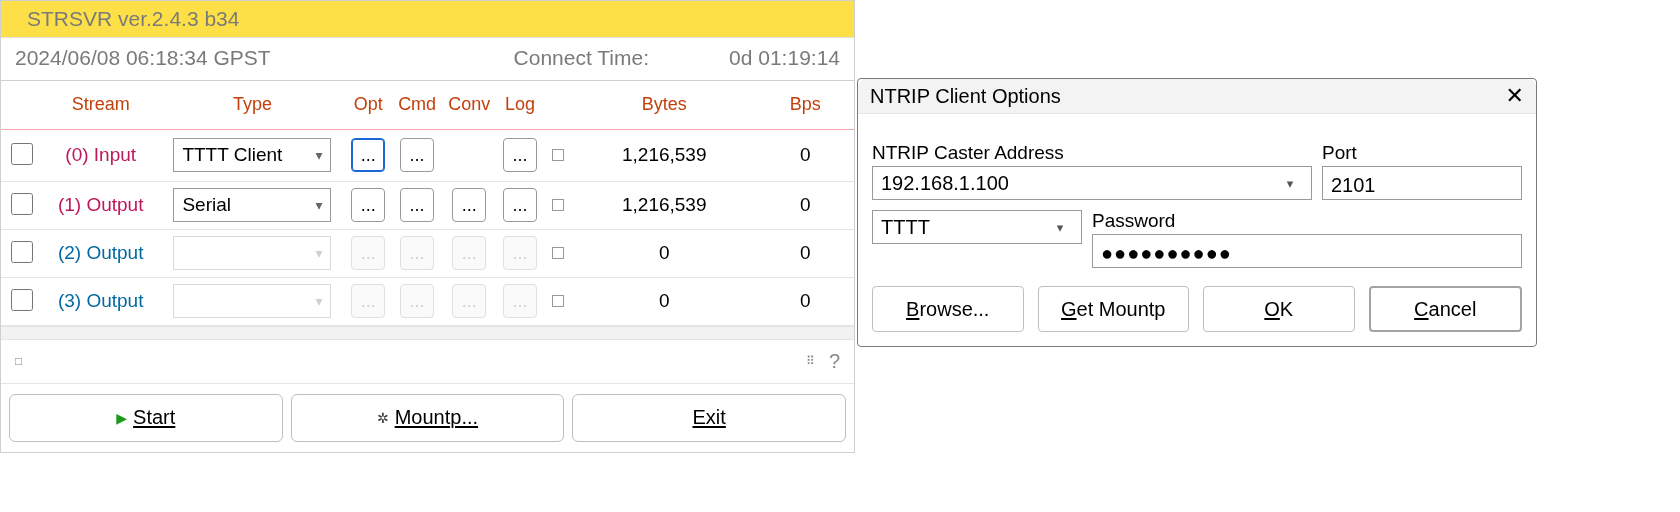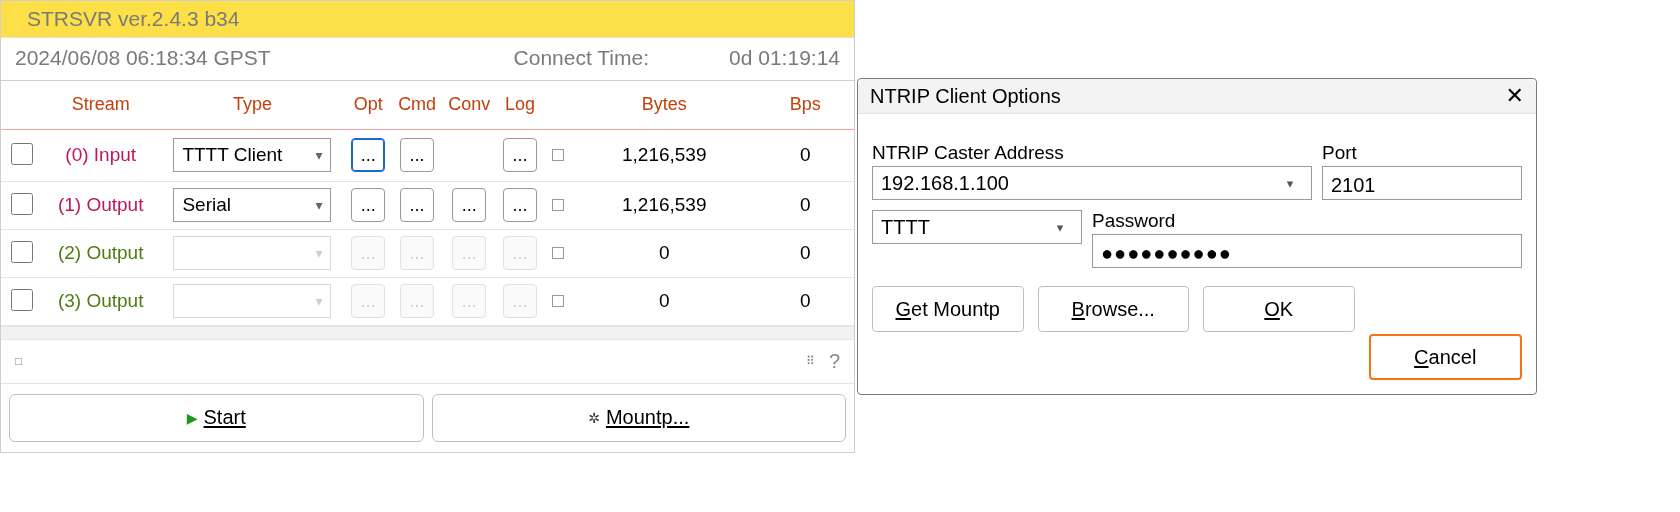--- a/index.html
+++ b/index.html
@@ -65,21 +65,21 @@
   .col-opt, .col-cmd, .col-conv, .col-log { width: 44px; }
   .col-ind   { width: 26px; }
   .col-bytes { width: 170px; text-align: right; padding-right: 30px;}
   .col-bps   { width: 90px;  text-align: right; padding-right: 20px;}
 
   input[type=checkbox].chk {
     width: 22px; height: 22px;
     accent-color: #7a7a7a;
   }
   .streamname { color: #be185d; }
-  .streamname.disabled { color: #4d7c0f; }
+  .streamname.disabled { color: #0369a1; }
 
   .typesel {
     display: inline-flex;
     width: 158px; height: 34px;
     border: 1px solid #9a9a9a;
     align-items: center;
     padding: 0 8px;
     background: #fff;
     justify-content: space-between;
   }
@@ -193,21 +193,21 @@
   }
   .dlgbtn {
     flex: 1 1 0;
     height: 46px;
     border: 1px solid #bfbfbf;
     border-radius: 4px;
     display:flex; align-items:center; justify-content:center;
     font-size: 20px;
     background: #fff;
   }
-  .dlgbtn.focus { border: 2px solid #f97316; margin-top: 48px; }
+  .dlgbtn.focus { border: 2px solid #a3a3a3; }
 </style>
 </head>
 <body>
 
 <div class="main-window">
 
   <div class="titlebar">STRSVR ver.2.4.3 b34</div>
 
   <div class="statusbar">
     <span class="time">2024/06/08 06:18:34 GPST</span>
@@ -318,20 +318,23 @@
 
   <div class="btnrow">
     <div class="bigbtn">
       <span class="glyph play">▶</span>
       <span><span class="ul">Start</span></span>
     </div>
     <div class="bigbtn">
       <span class="glyph gear">✲</span>
       <span><span class="ul">Mountp...</span></span>
     </div>
+    <div class="bigbtn">
+      <span><span class="ul">Exit</span></span>
+    </div>
   </div>
 </div>
 
 <div class="dialog">
   <div class="dlg-title">
     <span class="t">NTRIP Client Options</span>
     <span class="x">✕</span>
   </div>
 
   <div class="dlg-body">
@@ -362,24 +365,24 @@
         <label>Password</label>
         <div class="txt">
           <span style="letter-spacing:1px;">●●●●●●●●●●</span>
         </div>
       </div>
     </div>
   </div>
 
   <div class="dlg-buttons">
     <div class="dlgbtn">
+      <span><span class="ul">B</span><span>rowse...</span></span>
+    </div>
+    <div class="dlgbtn">
       <span><span class="ul">G</span><span>et Mountp</span></span>
-    </div>
-    <div class="dlgbtn">
-      <span><span class="ul">B</span><span>rowse...</span></span>
     </div>
     <div class="dlgbtn">
       <span><span class="ul">O</span><span>K</span></span>
     </div>
     <div class="dlgbtn focus">
       <span><span class="ul">C</span><span>ancel</span></span>
     </div>
   </div>
 </div>
 

